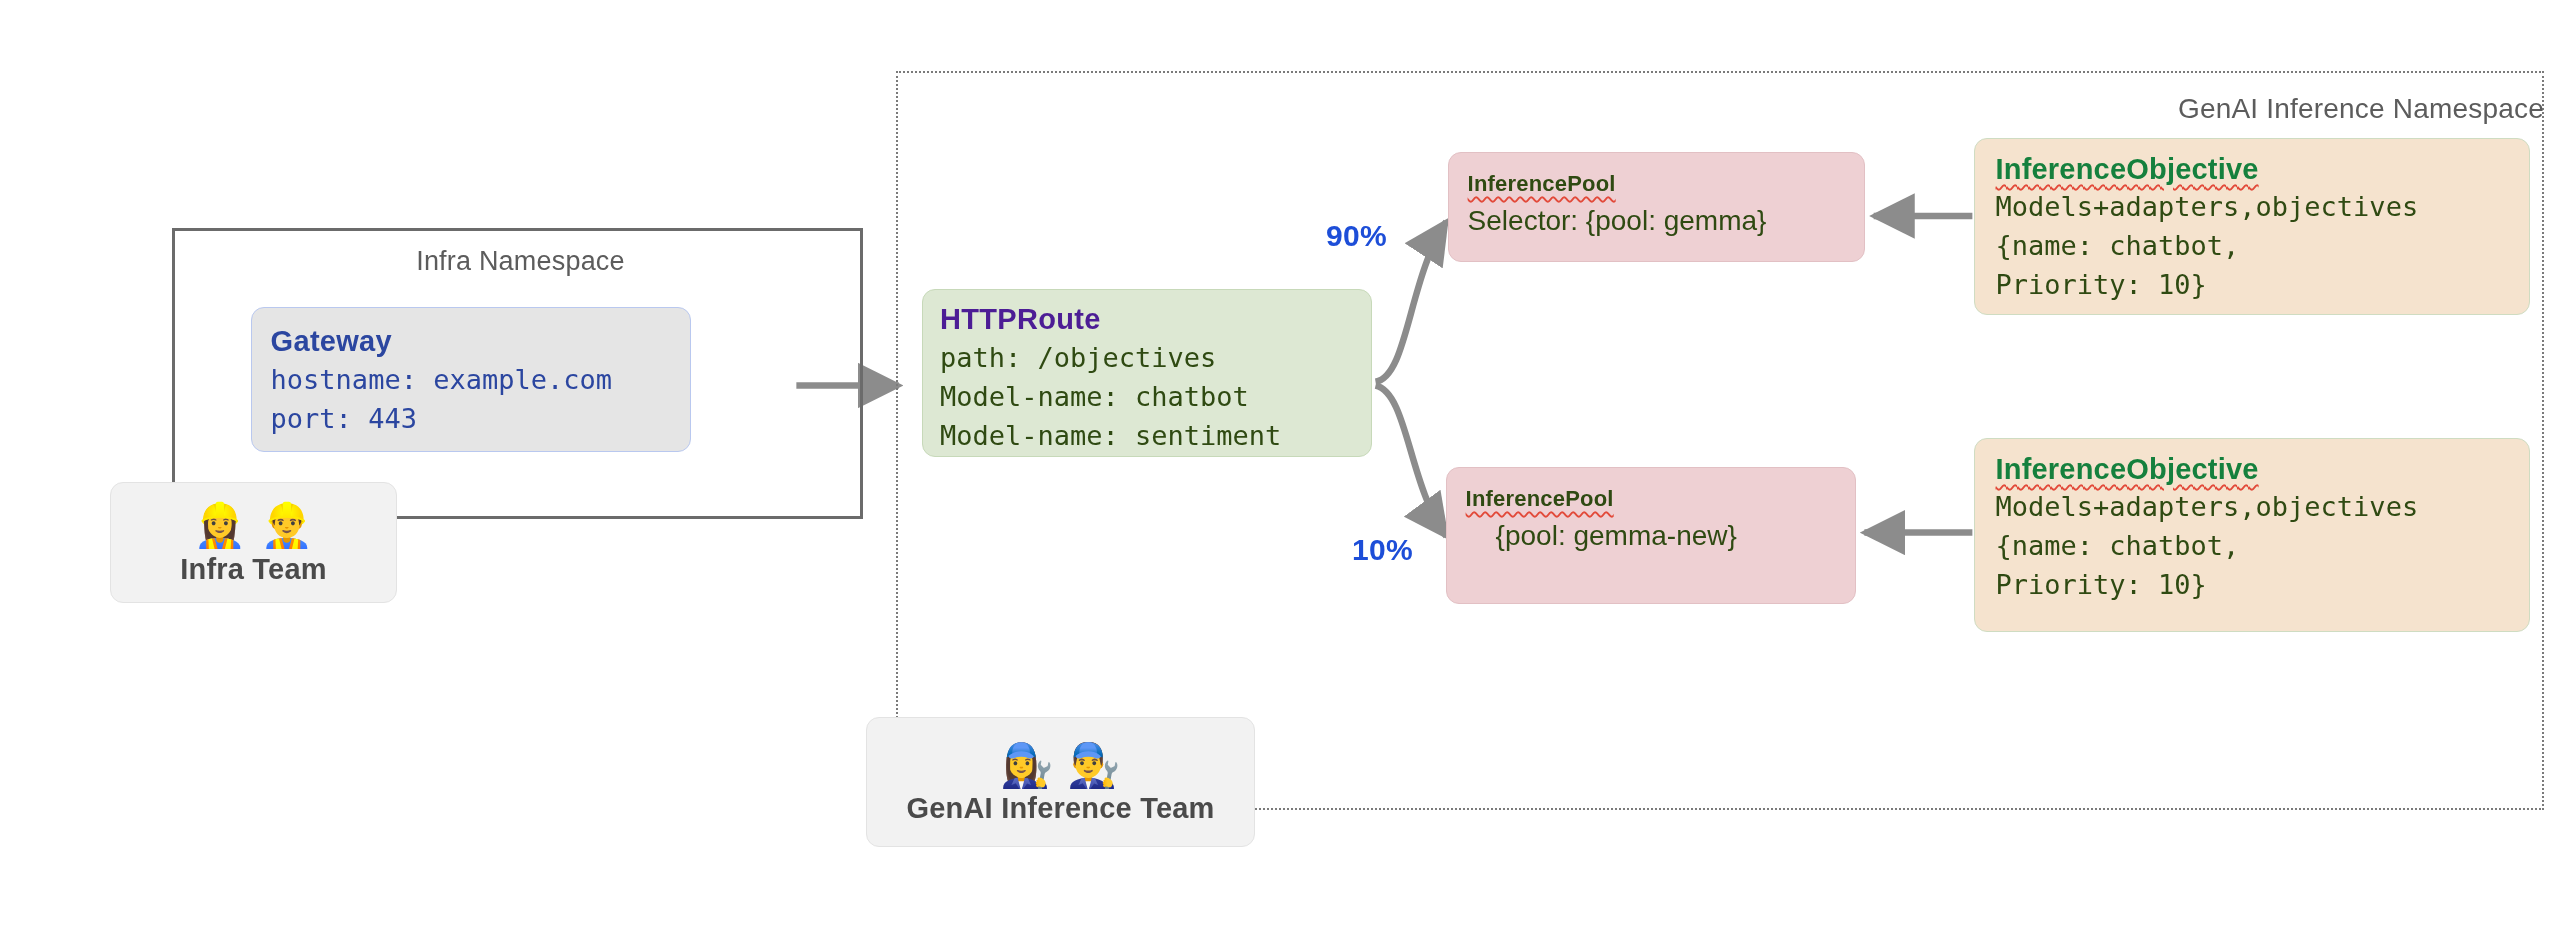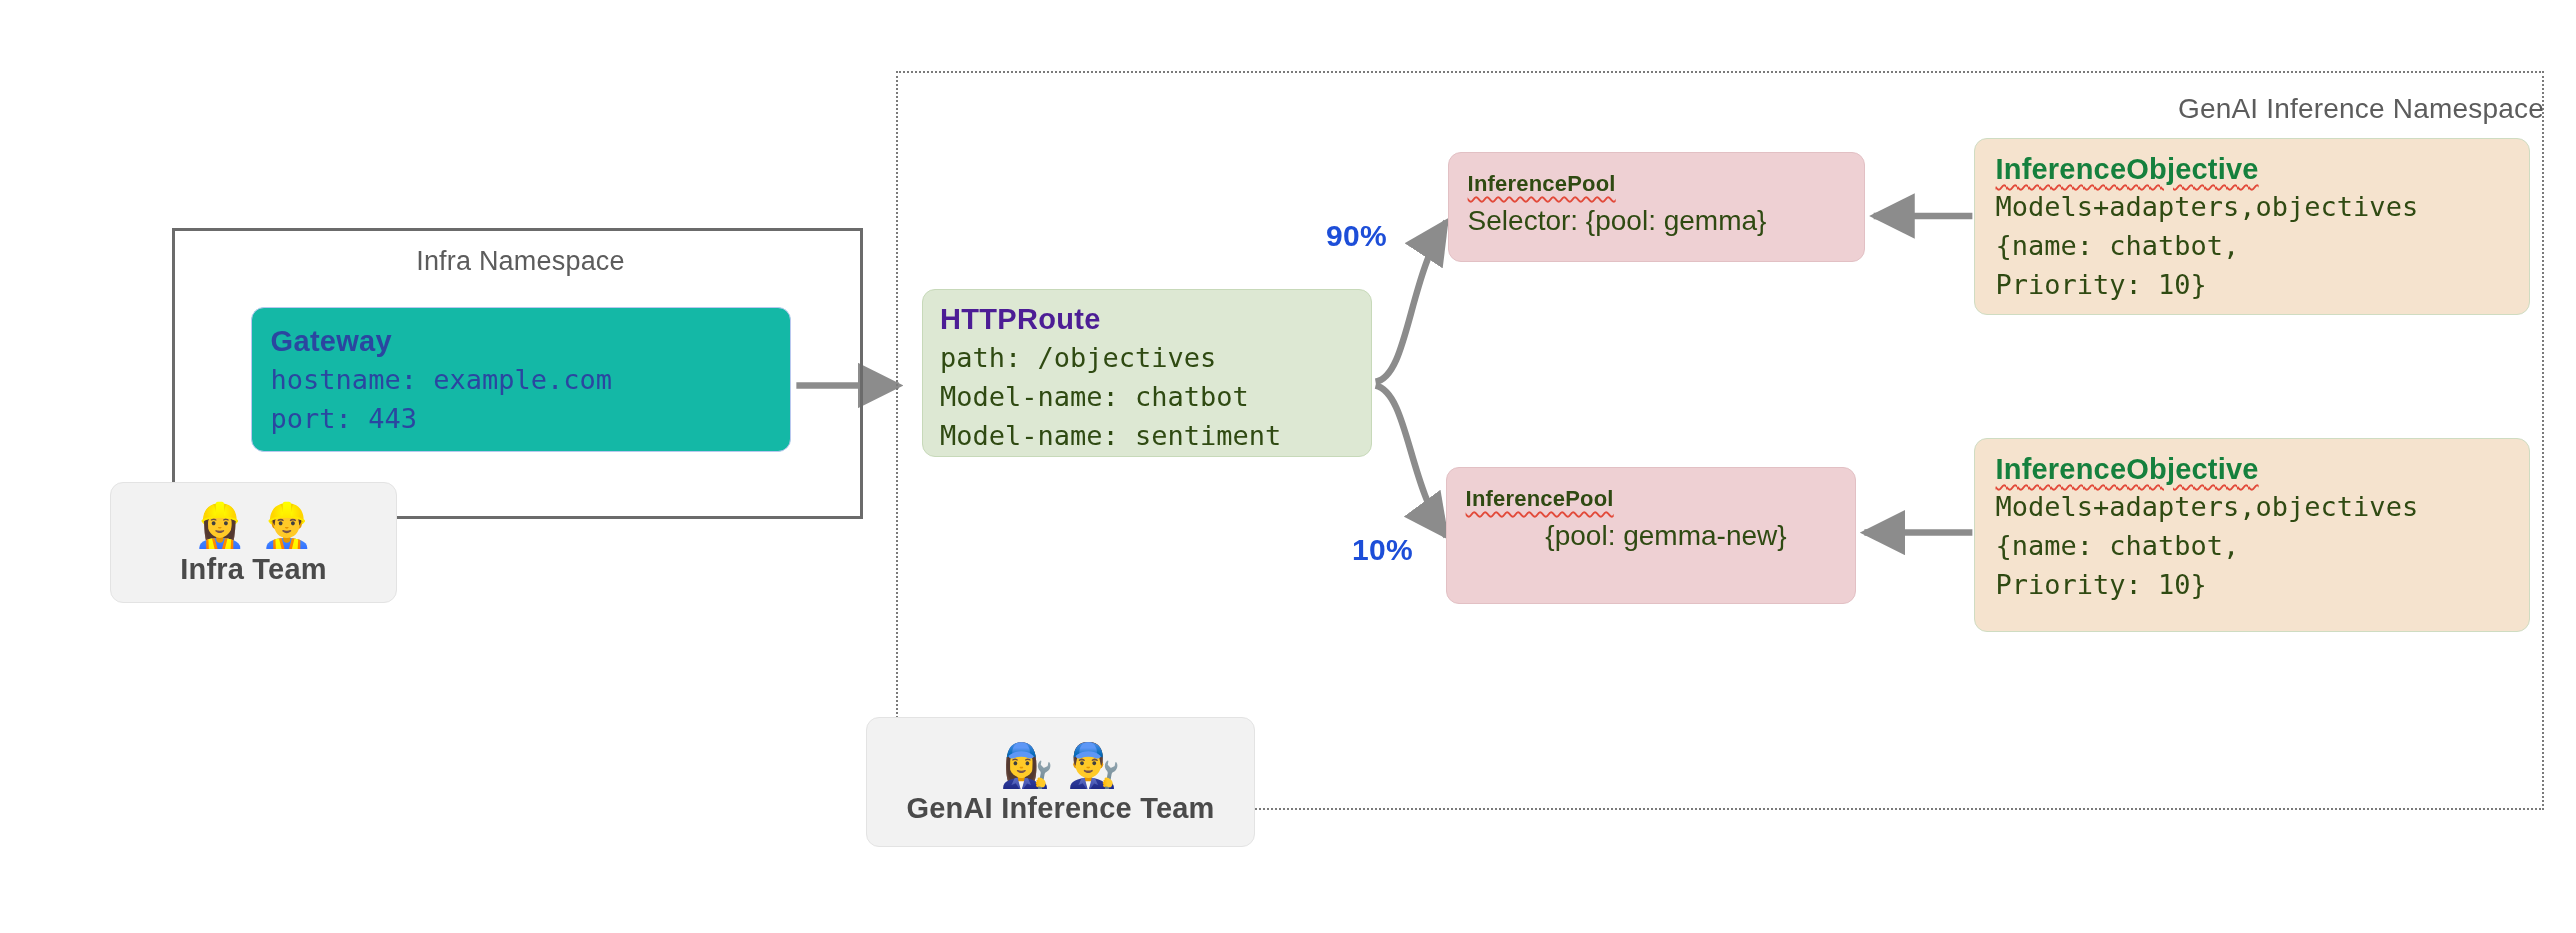--- a/index.html
+++ b/index.html
@@ -30,22 +30,22 @@
     font-size:28px;color:#5c5c5c;letter-spacing:0.2px;
   }
 
   
   .card{position:absolute;box-sizing:border-box;border-radius:13px;}
   .card .ttl{font-weight:bold;}
   .mono{font-family:"DejaVu Sans Mono", monospace;}
 
   
   .gateway{
-    left:251px;top:307px;width:540px;height:145px;
-    background:#14b8a6;border:0.9px solid #b9c8ef;
+    left:251px;top:307px;width:440px;height:145px;
+    background:#e5e5e5;border:0.9px solid #b9c8ef;
     padding:15px 18.6px 0 18.6px;
   }
   .gateway .ttl{color:#2b46a0;font-size:29px;line-height:37px;letter-spacing:0.3px;}
   .gateway .ln{color:#2b46a0;font-size:27px;line-height:39px;}
 
   
   .httproute{
     left:922px;top:289px;width:450px;height:168px;
     background:#dde8d3;border:0.9px solid #c7d9b9;
     padding:11.2px 17px 0 17px;
@@ -54,21 +54,21 @@
   .httproute .ln{color:#2f4a12;font-size:27px;line-height:39px;}
 
   
   .pool{
     background:#eed0d3;border:0.9px solid #e2c0c4;
     padding:13px 18.6px 0 18.6px;
   }
   .pool .ttl{color:#2f4a12;font-size:22px;line-height:35px;letter-spacing:0.2px;
     text-decoration:underline wavy #e24a3a;text-underline-offset:4.7px;text-decoration-thickness:1.9px;}
   .pool .ln{color:#2f4a12;font-size:28px;line-height:39px;}
-  .pool .ind{padding-left:30px;text-align:center;}
+  .pool .ind{padding-left:30px;}
   .pool-a{left:1448px;top:152px;width:417px;height:110px;}
   .pool-b{left:1446px;top:467px;width:410px;height:137px;}
 
   
   .obj{
     background:#f5e3ce;border:0.9px solid #cfdcc2;
     padding:13px 18.6px 0 20.5px;
   }
   .obj .ttl{color:#15803d;font-size:29px;line-height:35px;letter-spacing:0.2px;
     text-decoration:underline wavy #e24a3a;text-underline-offset:4.7px;text-decoration-thickness:1.9px;}

